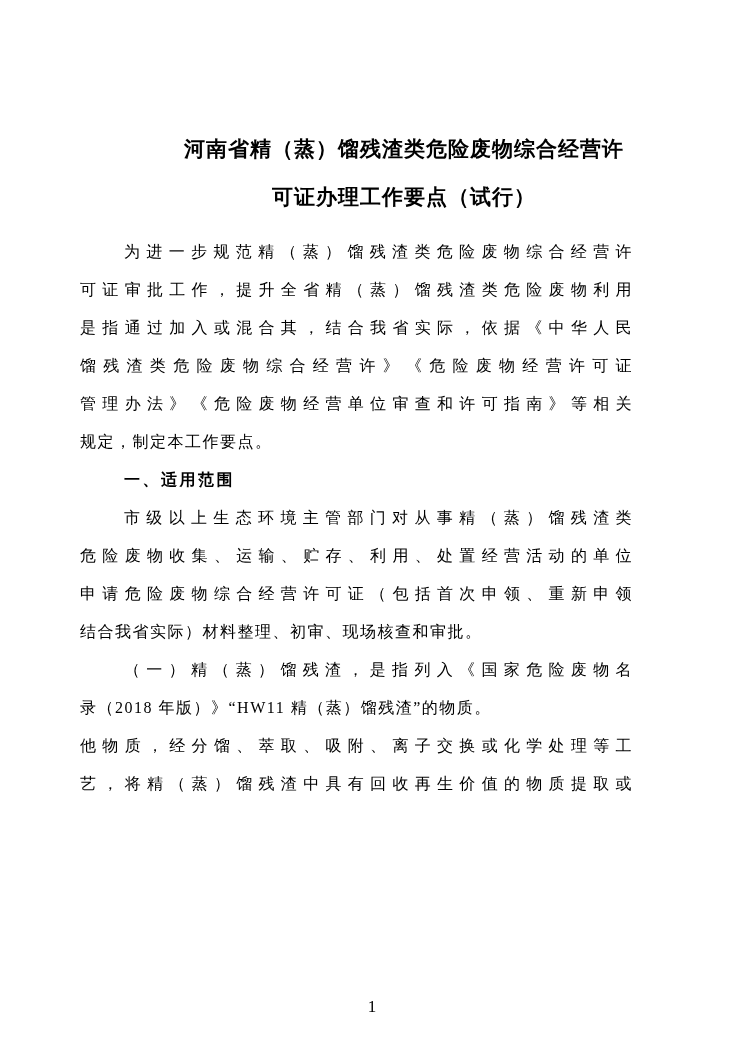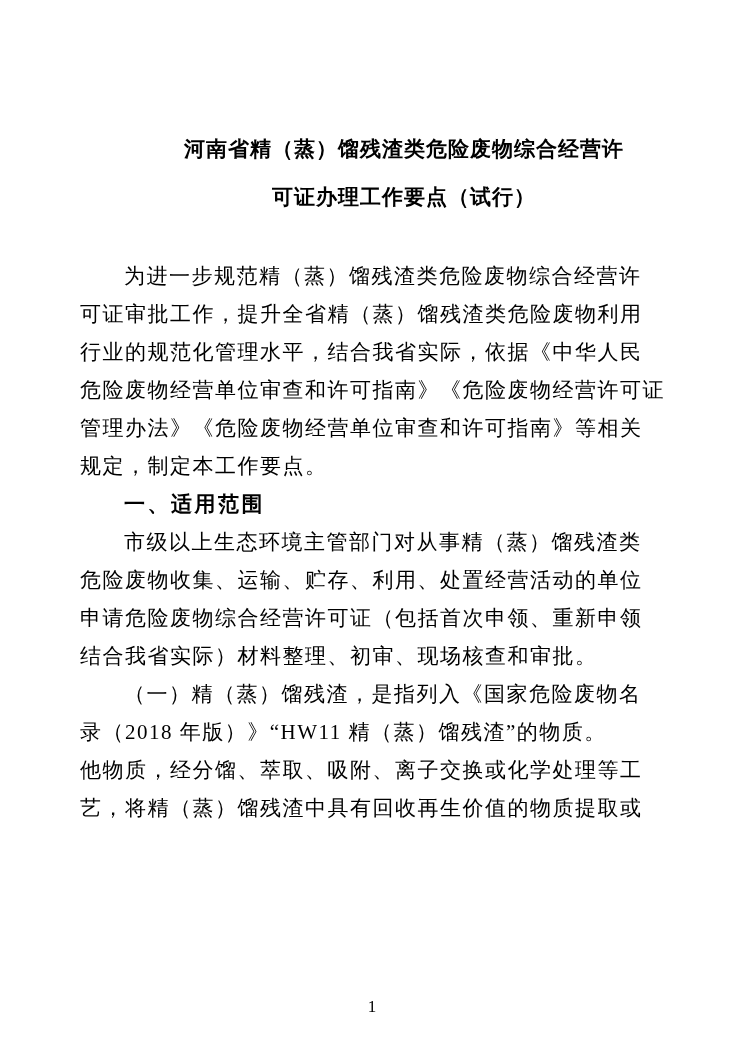--- a/index.html
+++ b/index.html
@@ -23,24 +23,24 @@
     width: 744px;
     text-align: center;
     font-size: 21px;
     line-height: 48px;
     font-weight: bold;
     letter-spacing: 1px;
     margin-left: 32px;
   }
   .content {
     position: absolute;
-    top: 257px;
+    top: 233px;
     left: 80px;
     width: 553px;
-    font-size: 21px;
+    font-size: 16px;
     line-height: 38px;
     letter-spacing: 1.5px;
   }
   .line {
     height: 38px;
     text-align: justify;
     text-align-last: justify;
     white-space: nowrap;
   }
   .line.plain {
@@ -73,22 +73,22 @@
 <div class="page">
 
   <div class="doc-title">
     <div>河南省精（蒸）馏残渣类危险废物综合经营许</div>
     <div>可证办理工作要点（试行）</div>
   </div>
 
   <div class="content">
     <div class="line indent">为进一步规范精（蒸）馏残渣类危险废物综合经营许</div>
     <div class="line">可证审批工作，提升全省精（蒸）馏残渣类危险废物利用</div>
-    <div class="line">行业的规范化管理水平，结合我省实际，依据《中华人民</div>
-    <div class="line">危险废物经营单位审查和许可指南》《危险废物经营许可证</div>
+    <div class="line">是指通过加入或混合其，结合我省实际，依据《中华人民</div>
+    <div class="line">馏残渣类危险废物综合经营许》《危险废物经营许可证</div>
     <div class="line">管理办法》《危险废物经营单位审查和许可指南》等相关</div>
     <div class="line plain">规定，制定本工作要点。</div>
     <div class="line heading indent">一、适用范围</div>
     <div class="line indent">市级以上生态环境主管部门对从事精（蒸）馏残渣类</div>
     <div class="line">危险废物收集、运输、贮存、利用、处置经营活动的单位</div>
     <div class="line">申请危险废物综合经营许可证（包括首次申领、重新申领</div>
     <div class="line plain">结合我省实际）材料整理、初审、现场核查和审批。</div>
     <div class="line indent">（一）精（蒸）馏残渣，是指列入《国家危险废物名</div>
     <div class="line plain">录（2018 年版）》“HW11 精（蒸）馏残渣”的物质。</div>
     <div class="line">他物质，经分馏、萃取、吸附、离子交换或化学处理等工</div>

